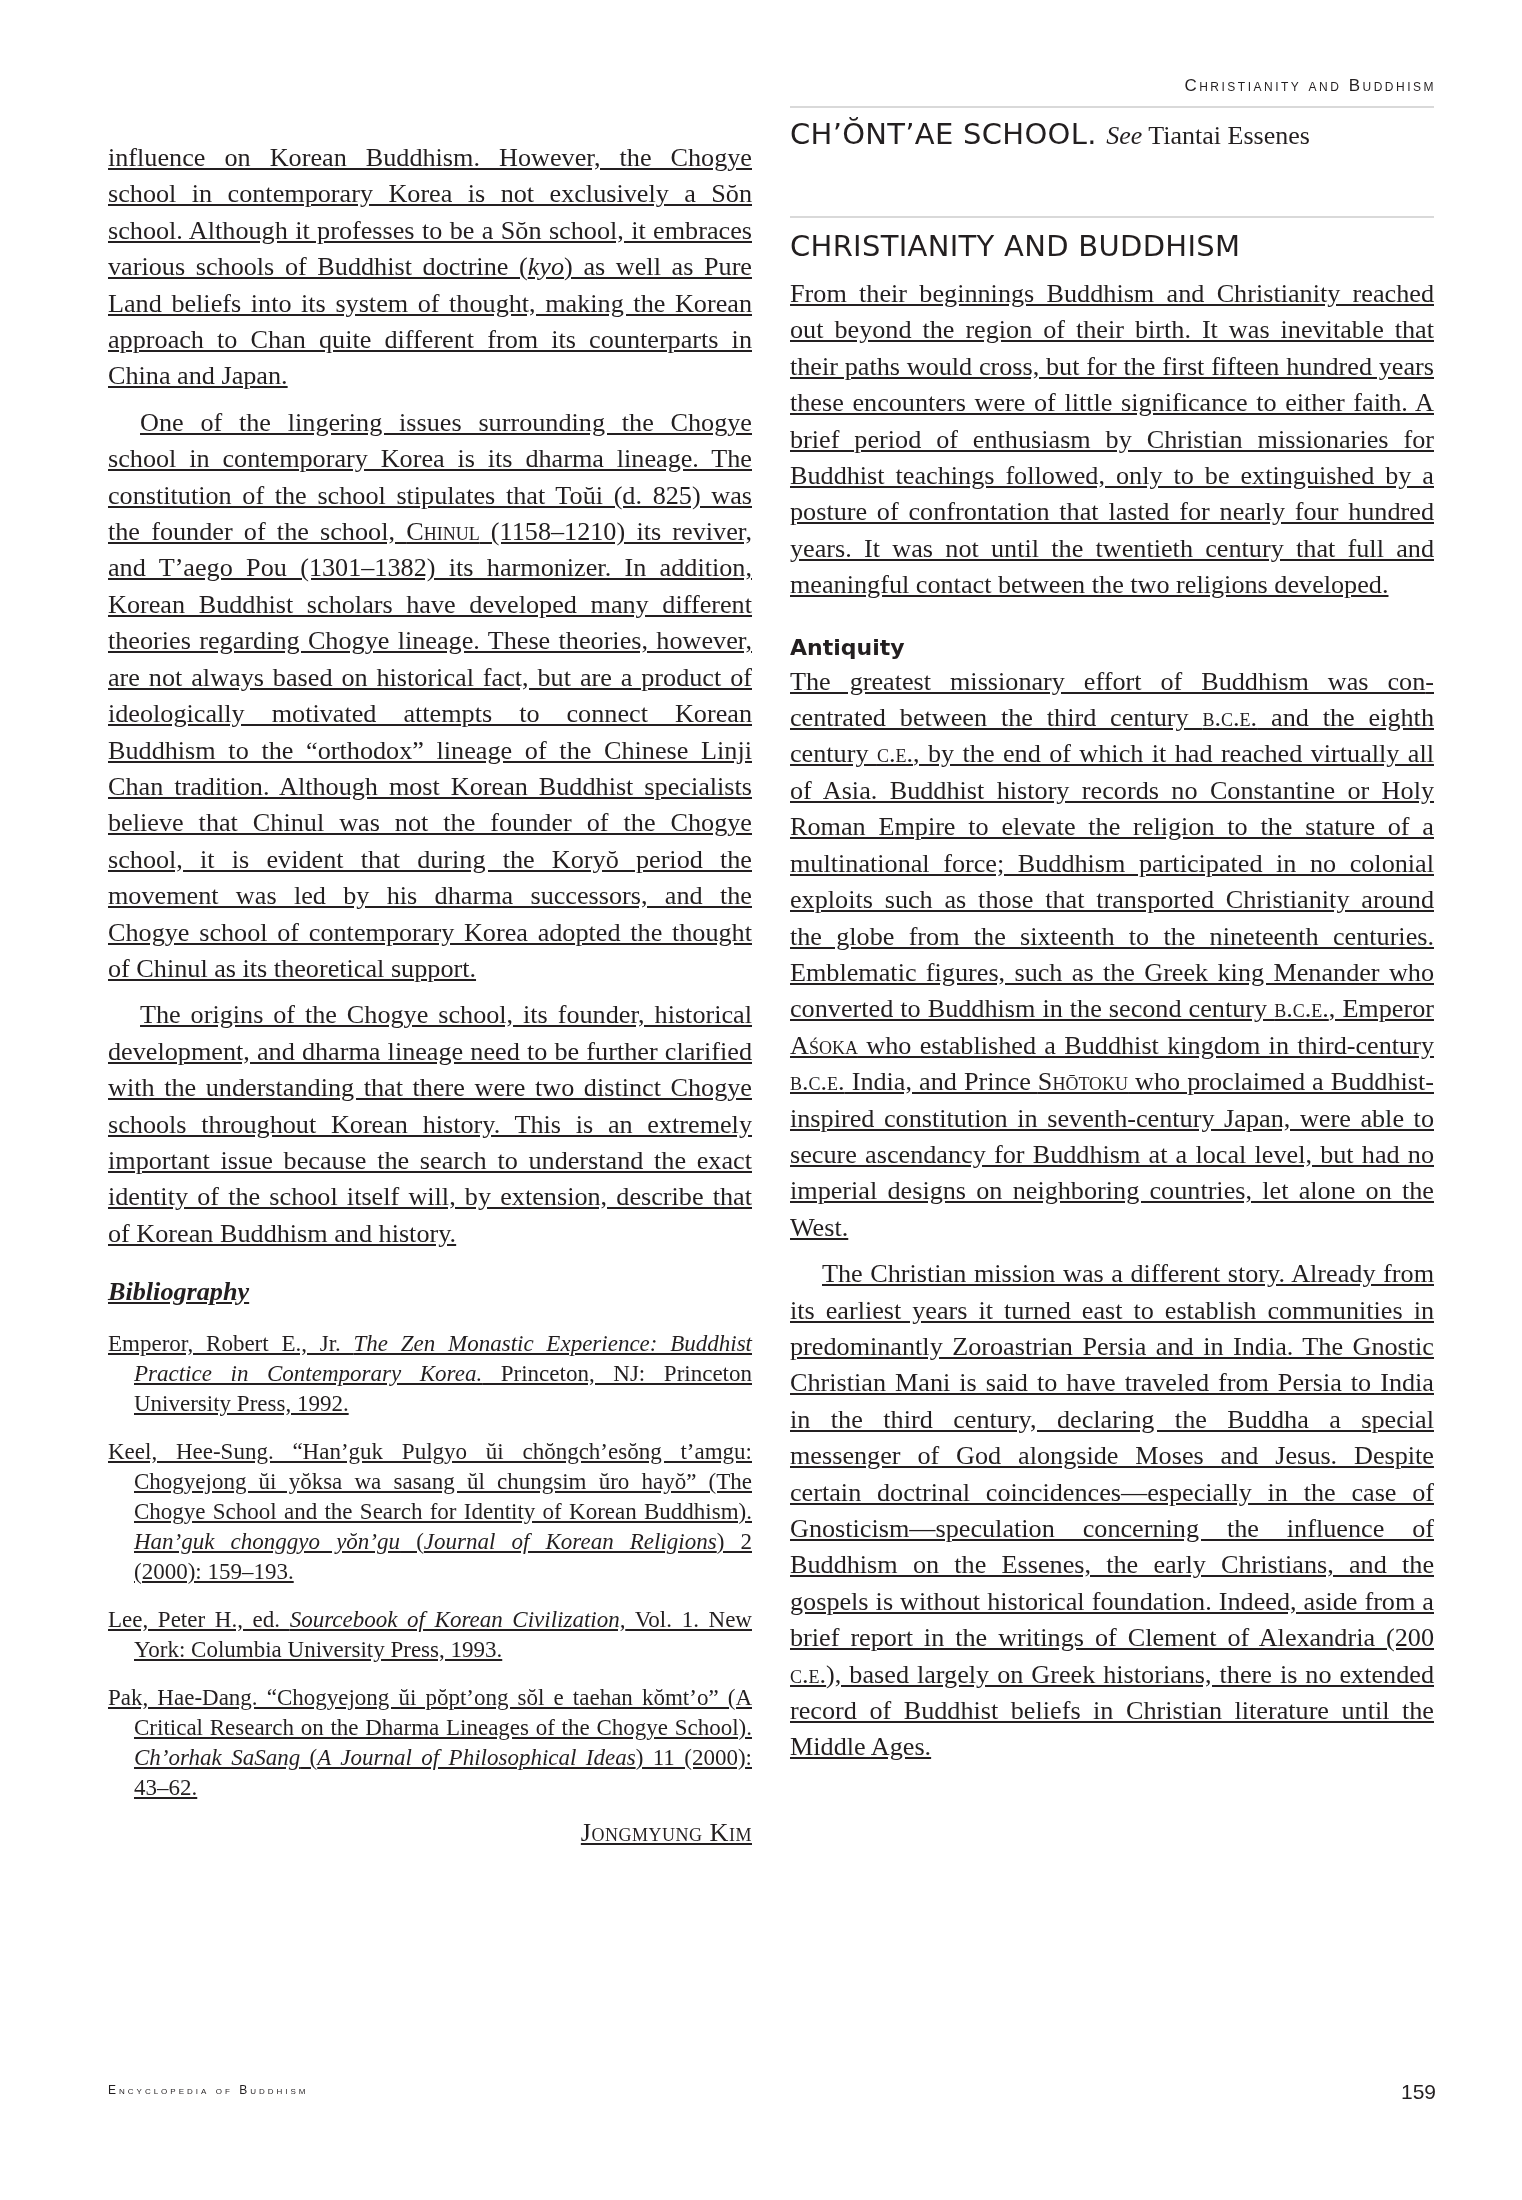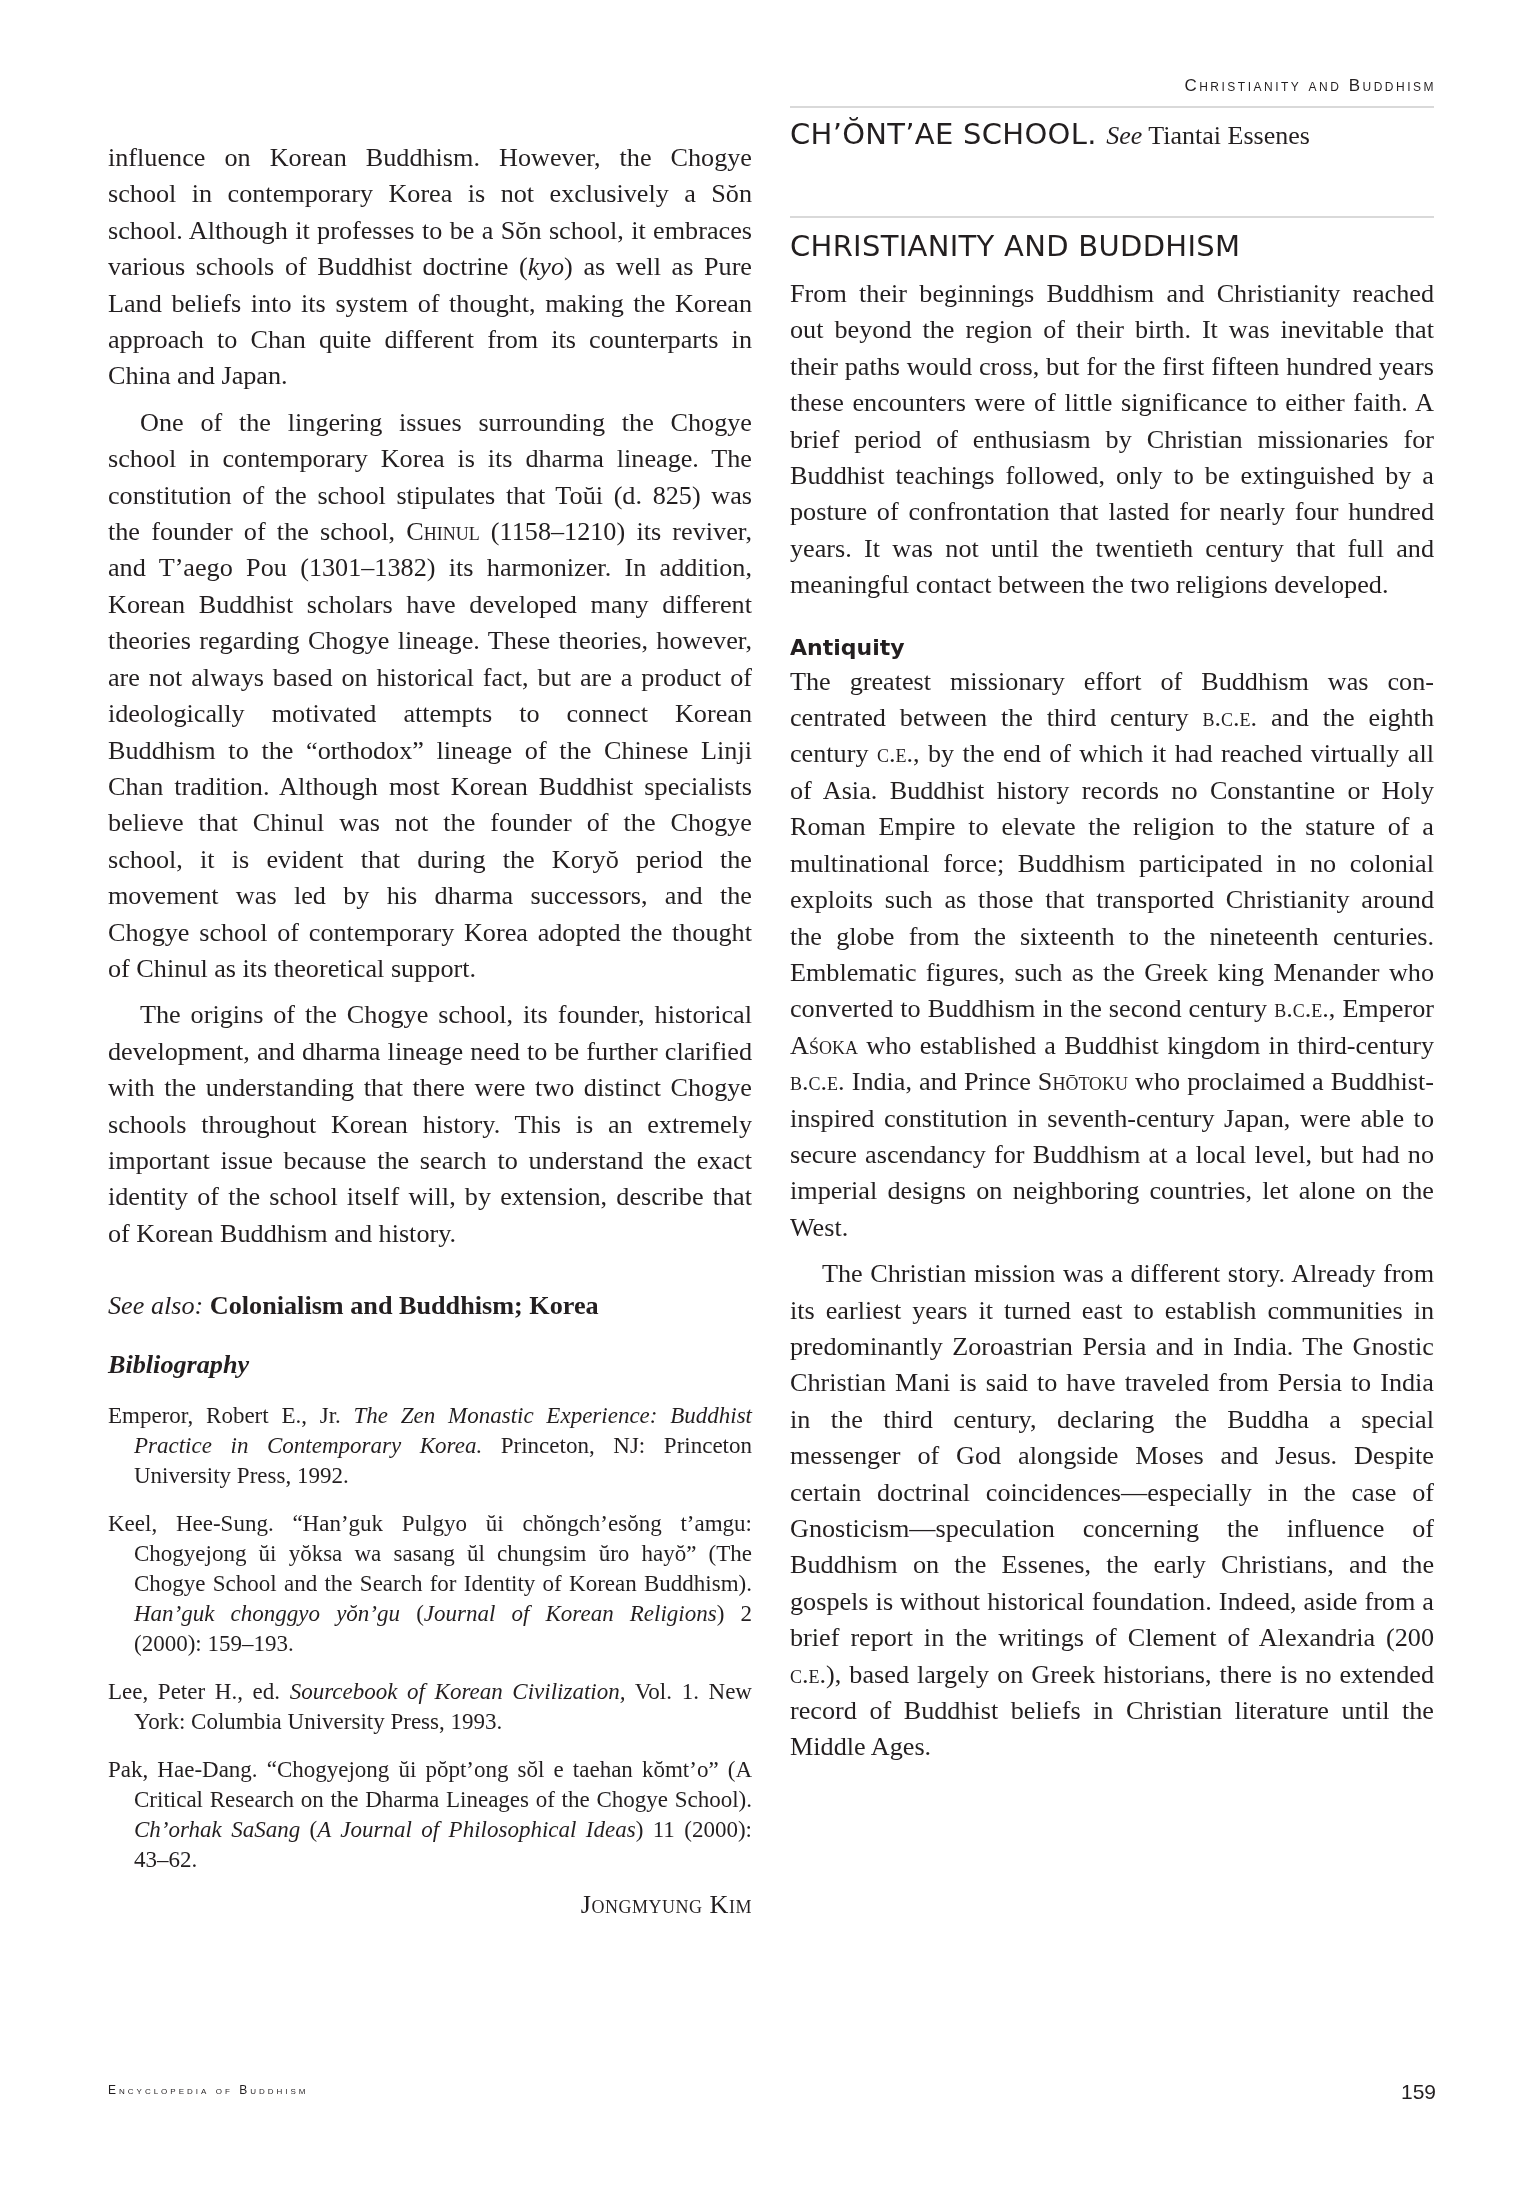--- a/index.html
+++ b/index.html
@@ -8,21 +8,21 @@
   .running-head {
     position: absolute; right: 90px; top: 76px;
     font-family: "Liberation Sans", sans-serif; font-size: 17px; letter-spacing: 2.5px;
     font-variant: small-caps; color: #231f20;
   }
   .col { position: absolute; top: 140px; width: 644px;
     font-family: "Liberation Serif", serif; font-size: 26.2px; line-height: 36.4px;
     text-align: justify; hyphens: manual; }
   .col-left { left: 104px; }
   .col-right { left: 786px; }
-  p { margin: 0; }
+  p { margin: 0; text-decoration: underline; }
   .indent { text-indent: 32px; }
   .para-gap { margin-top: 10px; }
   .sc { font-variant: small-caps; }
   .rule { border-top: 2px solid #d9d9d9; height: 0; }
   .entry-head { font-family: "DejaVu Sans", sans-serif; font-size: 29px; letter-spacing: 0.3px; font-weight: normal; line-height: 40px; margin: 8px 0 0 0; text-align: left; }
   .entry-head .xref { font-family: "Liberation Serif", serif; font-size: 26px; letter-spacing: 0; }
   .subhead { font-family: "DejaVu Sans", sans-serif; font-weight: bold; font-size: 22px; margin-top: 28px; line-height: 32px; text-align: left; }
   .see-also { margin-top: 36px; text-align: left; }
   .see-also .xref { font-weight: bold; }
   .bib-title { font-style: italic; font-weight: bold; margin-top: 22px; text-align: left; }
@@ -40,21 +40,20 @@
 
   <div class="running-head">Christianity and Buddhism</div>
 
   <div class="col col-left">
     <p><span>influence on Korean Buddhism. However, the Chogye school in contemporary Korea is not exclusively a Sŏn school. Although it professes to be a Sŏn school, it em­braces various schools of Buddhist doctrine (</span><i>kyo</i><span>) as well as Pure Land beliefs into its system of thought, making the Korean approach to Chan quite different from its counterparts in China and Japan.</span></p>
 
     <p class="indent para-gap"><span>One of the lingering issues surrounding the Chogye school in contemporary Korea is its dharma lineage. The constitution of the school stipulates that Toŭi (d. 825) was the founder of the school, </span><span class="sc">Chinul</span><span> (1158–1210) its reviver, and T’aego Pou (1301–1382) its har­monizer. In addition, Korean Buddhist scholars have developed many different theories regarding Chogye lineage. These theories, however, are not always based on historical fact, but are a product of ideologically mo­tivated attempts to connect Korean Buddhism to the “orthodox” lineage of the Chinese Linji Chan tradition. Although most Korean Buddhist specialists believe that Chinul was not the founder of the Chogye school, it is evident that during the Koryŏ period the movement was led by his dharma successors, and the Chogye school of contemporary Korea adopted the thought of Chinul as its theoretical support.</span></p>
 
     <p class="indent para-gap">The origins of the Chogye school, its founder, his­torical development, and dharma lineage need to be further clarified with the understanding that there were two distinct Chogye schools throughout Korean his­tory. This is an extremely important issue because the search to understand the exact identity of the school itself will, by extension, describe that of Korean Bud­dhism and history.</p>
 
-    <p class="see-also"><i>See also:</i> <span class="xref">Colonialism and Buddhism</span><span class="xref">; </span><span class="xref">Korea</span></p>
 
     <p class="bib-title">Bibliography</p>
 
     <div>
       <p class="bib"><span>Emperor, Robert E., Jr. </span><i>The Zen Monastic Experience: Buddhist Practice in Contemporary Korea.</i><span> Princeton, NJ: Princeton University Press, 1992.</span></p>
       <p class="bib"><span>Keel, Hee-Sung. “Han’guk Pulgyo ŭi chŏngch’esŏng t’amgu: Chogyejong ŭi yŏksa wa sasang ŭl chungsim ŭro hayŏ” (The Chogye School and the Search for Identity of Korean Bud­dhism). </span><i>Han’guk chonggyo yŏn’gu</i><span> (</span><i>Journal of Korean Reli­gions</i><span>) 2 (2000): 159–193.</span></p>
       <p class="bib"><span>Lee, Peter H., ed. </span><i>Sourcebook of Korean Civilization,</i><span> Vol. 1. New York: Columbia University Press, 1993.</span></p>
       <p class="bib"><span>Pak, Hae-Dang. “Chogyejong ŭi pŏpt’ong sŏl e taehan kŏmt’o” (A Critical Research on the Dharma Lineages of the Chogye School). </span><i>Ch’orhak SaSang</i><span> (</span><i>A Journal of Philosophical Ideas</i><span>) 11 (2000): 43–62.</span></p>
     </div>
 

